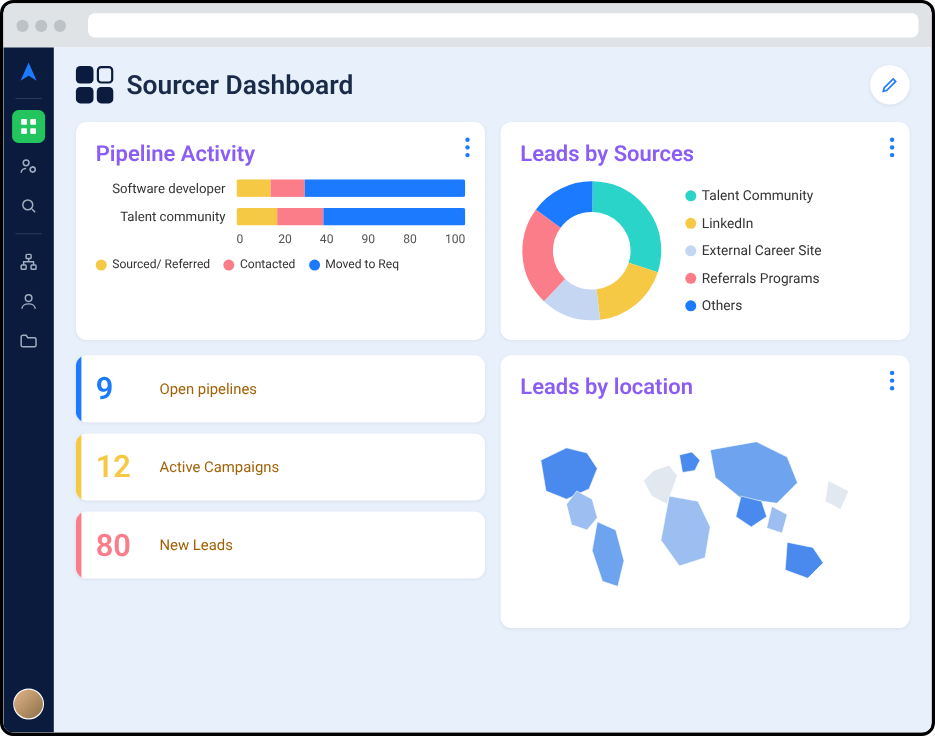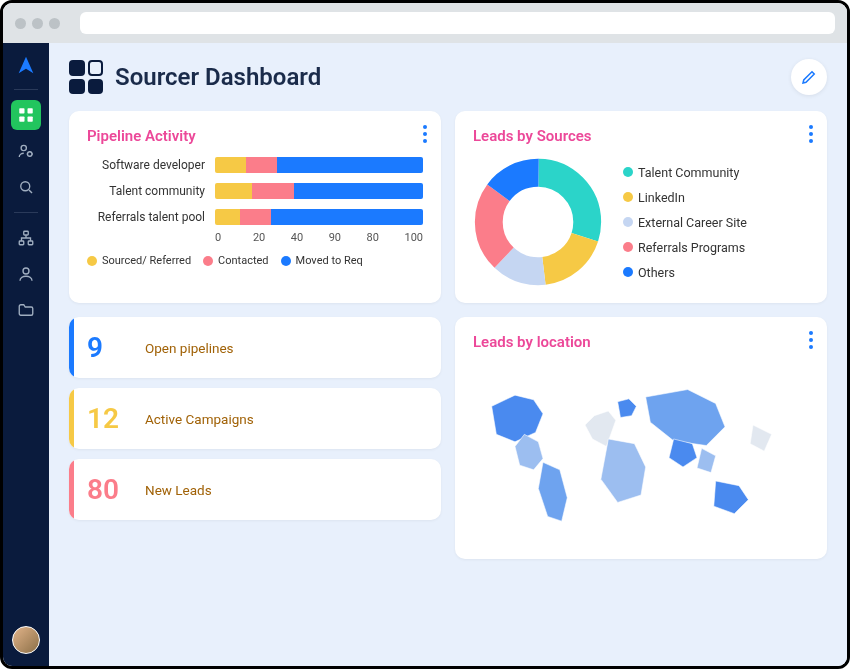--- a/index.html
+++ b/index.html
@@ -19,21 +19,21 @@
 .avatar { width:28px; height:28px; border-radius:50%; background:linear-gradient(135deg,#e2b48a,#8b6f47); margin-top:auto; border:1.5px solid #fff; }
 .main { flex:1; background:#e8f0fc; padding:16px 20px 30px 20px; overflow:auto; }
 .header { display:flex; align-items:center; gap:12px; margin-bottom:16px; }
 .header-icon { width:34px; height:34px; display:grid; grid-template-columns:1fr 1fr; grid-template-rows:1fr 1fr; gap:3px; }
 .header-icon .sq { background:#0a1b3d; border-radius:4px; }
 .header-icon .sq.outline { background:transparent; border:2px solid #0a1b3d; }
 .header-title { font-size:24px; font-weight:600; color:#1a2b4a; }
 .edit-btn { margin-left:auto; width:36px; height:36px; border-radius:50%; background:#fff; display:flex; align-items:center; justify-content:center; color:#1b7aff; box-shadow:0 1px 4px rgba(0,0,0,.08); cursor:pointer; }
 .grid { display:grid; grid-template-columns:1fr 1fr; gap:14px; }
 .card { background:#fff; border-radius:10px; padding:16px 18px; box-shadow:0 1px 3px rgba(0,0,0,.05); position:relative; }
-.card-title { font-size:15px; font-weight:600; color:#ec4899; margin-bottom:12px; }
+.card-title { font-size:20px; font-weight:600; color:#8b5cf6; margin-bottom:12px; }
 .card-menu { position:absolute; top:14px; right:14px; color:#1b7aff; cursor:pointer; display:flex; flex-direction:column; gap:3px; align-items:center; }
 .card-menu span { width:4px; height:4px; background:#1b7aff; border-radius:50%; }
 
 .bars { display:flex; flex-direction:column; gap:10px; margin-top:6px; }
 .bar-row { display:flex; align-items:center; gap:10px; }
 .bar-label { width:118px; text-align:right; font-size:12px; color:#333; }
 .bar-track { flex:1; height:16px; display:flex; border-radius:2px; overflow:hidden; }
 .seg { height:100%; }
 .seg.y { background:#f6c945; }
 .seg.r { background:#fb7d8a; }
@@ -162,28 +162,20 @@
                   <div class="seg r" style="width:15%"></div>
                   <div class="seg b" style="width:70%"></div>
                 </div>
             </div>
             <div class="bar-row">
               <div class="bar-label">Talent community</div>
               <div class="bar-track">
                   <div class="seg y" style="width:18%"></div>
                   <div class="seg r" style="width:20%"></div>
                   <div class="seg b" style="width:62%"></div>
-                </div>
-            </div>
-            <div class="bar-row">
-              <div class="bar-label">Referrals talent pool</div>
-              <div class="bar-track">
-                  <div class="seg y" style="width:12%"></div>
-                  <div class="seg r" style="width:15%"></div>
-                  <div class="seg b" style="width:73%"></div>
                 </div>
             </div>
           </div>
           <div class="axis">
             <span>0</span>
             <span>20</span>
             <span>40</span>
             <span>90</span>
             <span>80</span>
             <span>100</span>

